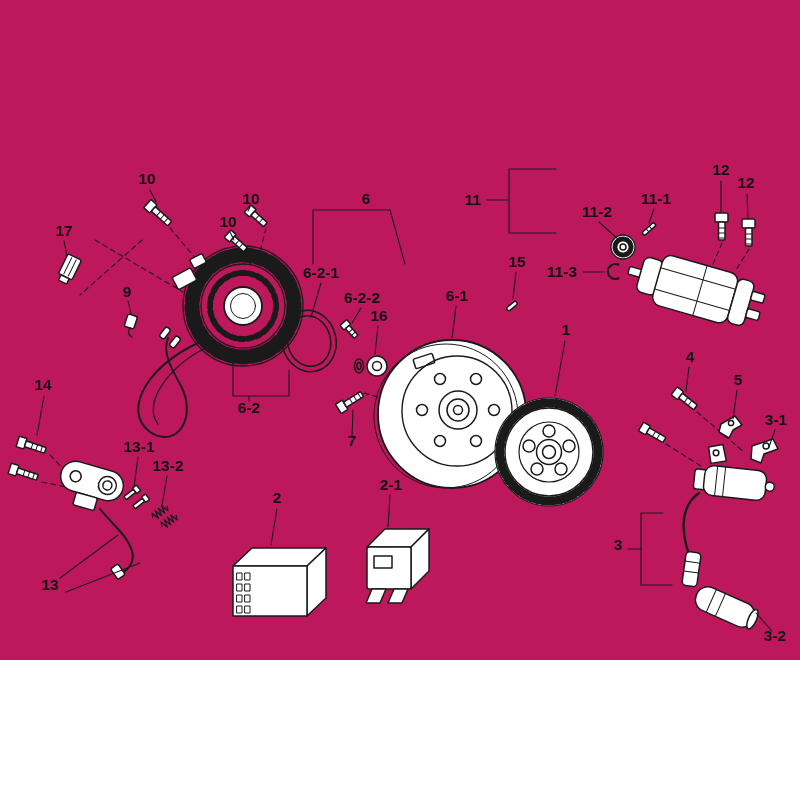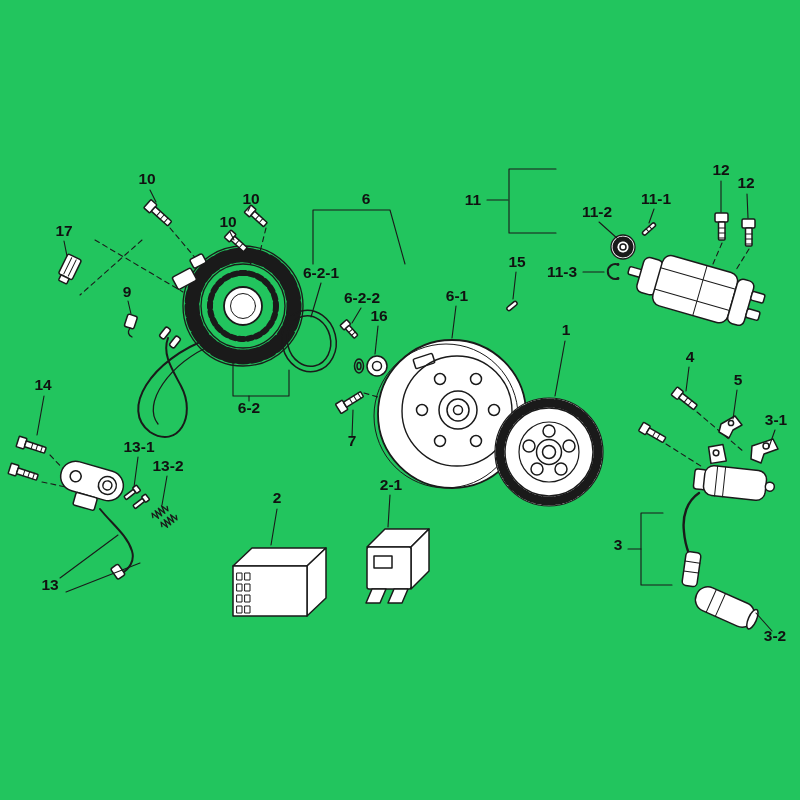--- a/index.html
+++ b/index.html
@@ -1,16 +1,16 @@
 <!DOCTYPE html>
 <html><head>
 <meta charset="utf-8">
 <style>
   html,body{margin:0;padding:0;background:#ffffff;}
-  .stage{position:relative;width:800px;height:800px;background:#22c55e;overflow:hidden;}
+  .stage{position:relative;width:800px;height:660px;background:#be185d;overflow:hidden;}
   svg{position:absolute;left:0;top:0;}
 </style>
 </head>
 <body>
 
 <div class="stage">
 <svg width="800" height="800" viewBox="0 0 800 800">
 
   <g class="art" stroke="#1a1a1a" fill="none" stroke-width="1.5" stroke-linecap="round" stroke-linejoin="round">
 

